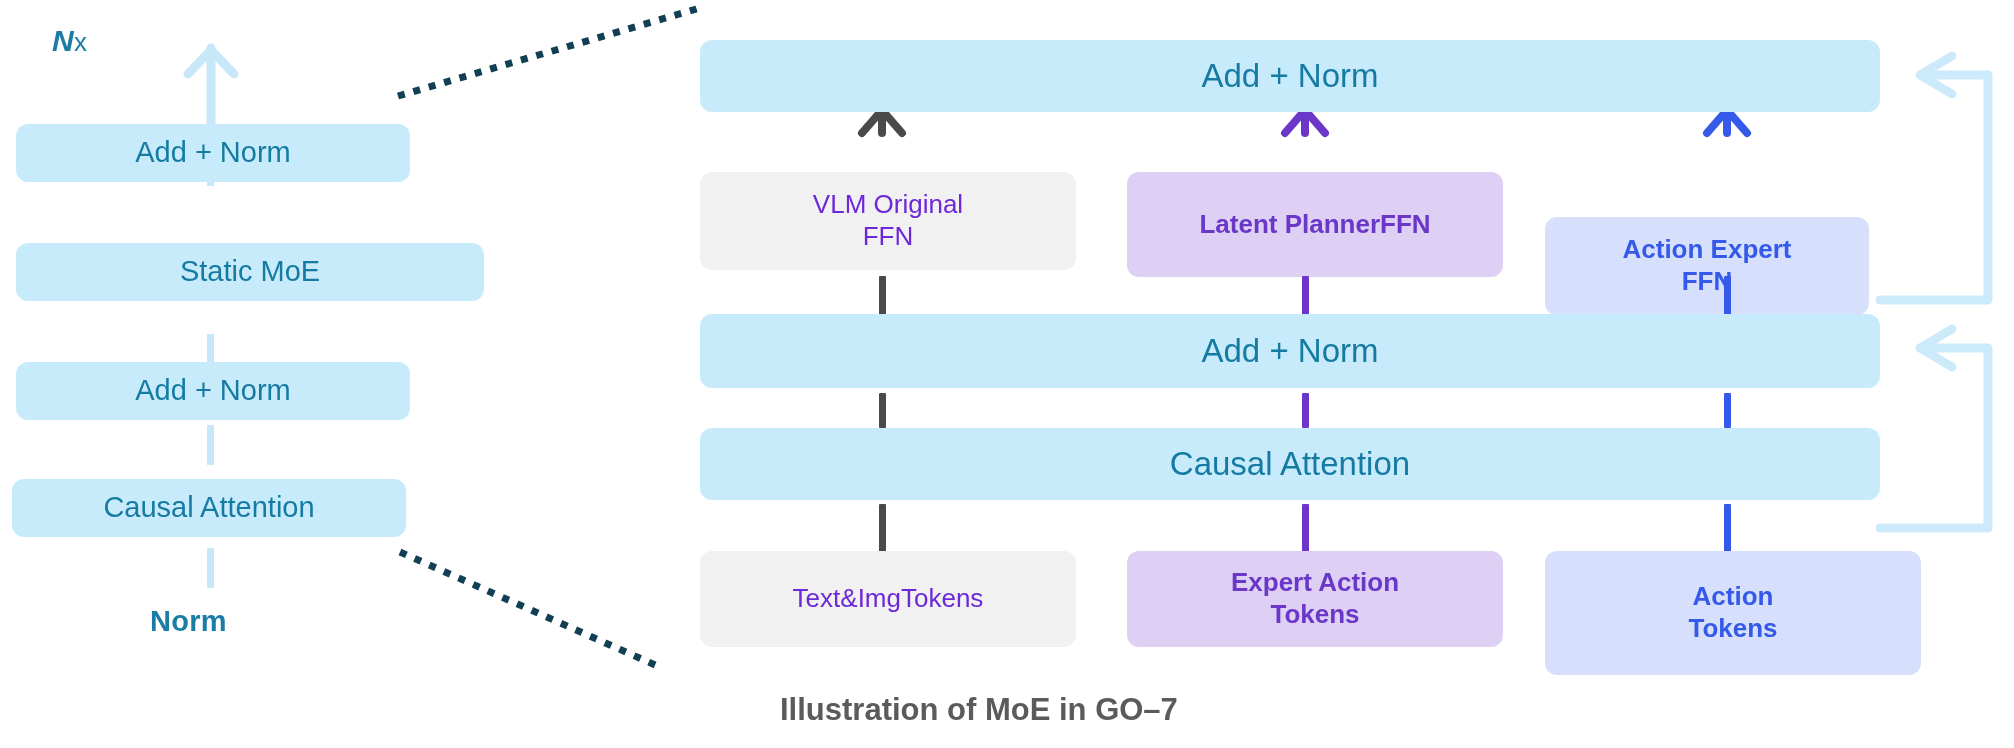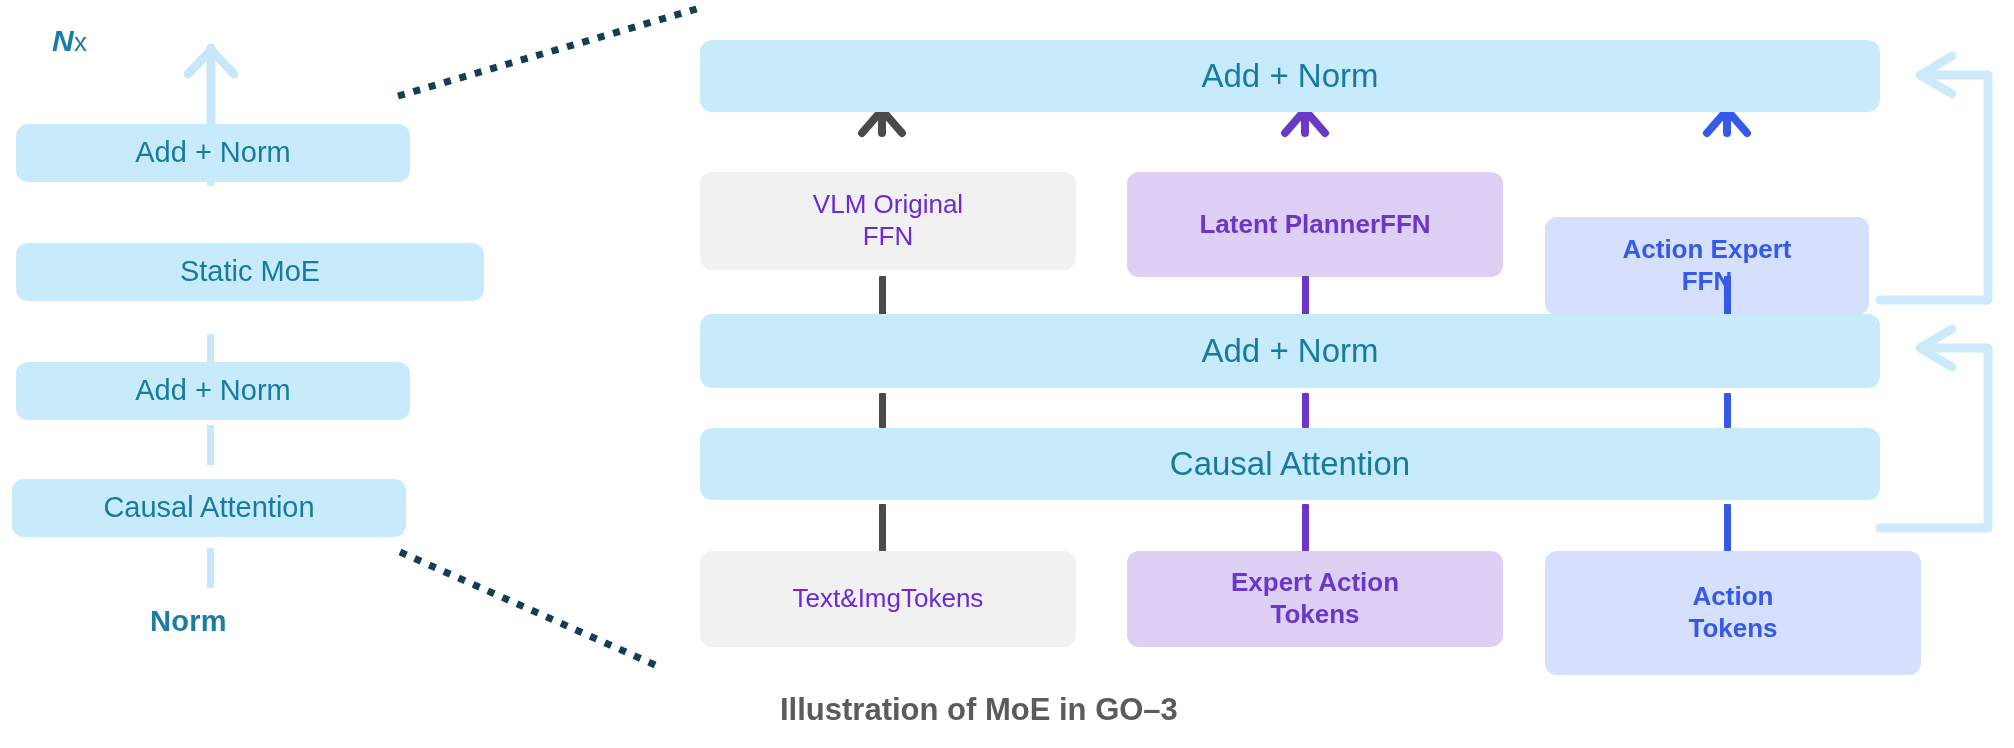--- a/index.html
+++ b/index.html
@@ -176,15 +176,15 @@
   <div class="box purple two-line" style="left:1127px;top:551px;width:376px;height:96px;font-size:26px;flex-direction:column;">
     <span>Expert Action</span>
     <span>Tokens</span>
   </div>
 
   <div class="box blue two-line" style="left:1545px;top:551px;width:376px;height:124px;font-size:26px;flex-direction:column;">
     <span>Action</span>
     <span>Tokens</span>
   </div>
 
-  <div class="caption" style="left:780px;top:692px;">Illustration of MoE in GO–3</div>
+  <div class="caption" style="left:780px;top:692px;">Illustration of MoE in GO–7</div>
 
 </div>
 
 </body></html>

